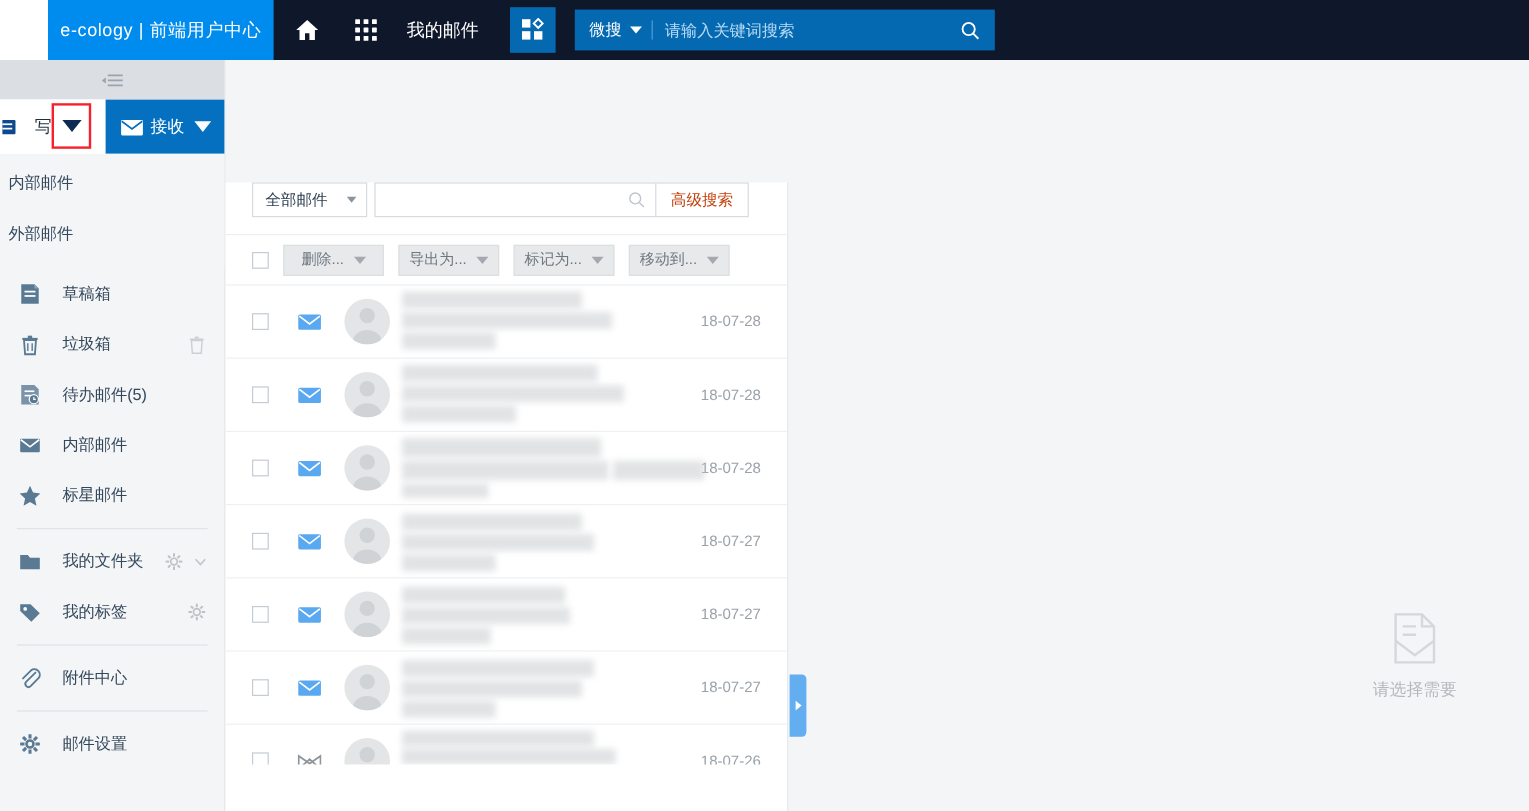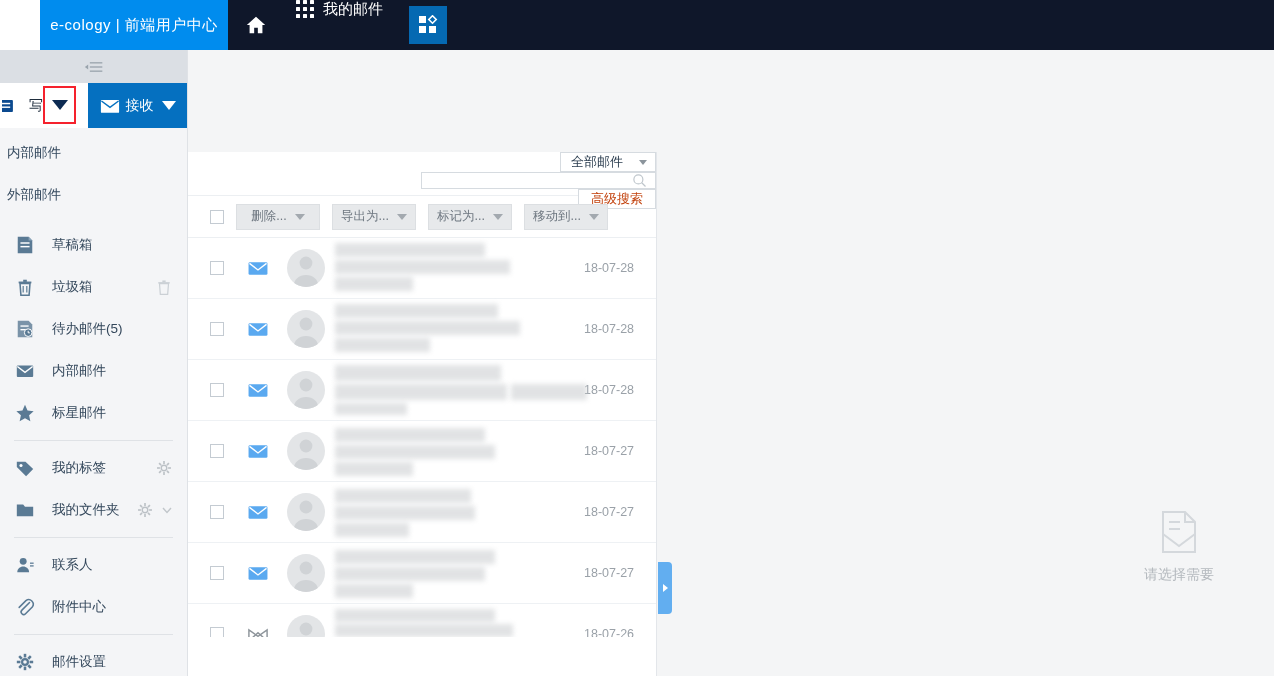--- a/index.html
+++ b/index.html
@@ -22,21 +22,21 @@
     display: flex; align-items: center; justify-content: center;
     color: #ffffff; font-size: 15px; letter-spacing: .5px;
     white-space: nowrap;
   }
   .hdr-icon-btn {
     height: 50px; display: flex; align-items: center; justify-content: center;
     color: #fff;
   }
   .home-btn { width: 56px; }
   .home-ico { width: 22px; height: 22px; display:block; }
-  .apps-btn { display: flex; align-items: flex-start; gap: 9px; padding: 0 8px 0 12px; height: 50px; }
+  .apps-btn { display: flex; align-items: center; gap: 25px; padding: 0 8px 0 12px; height: 50px; }
   .grid3 {
     display: grid; grid-template-columns: repeat(3, 4px); grid-template-rows: repeat(3, 4px);
     gap: 3px;
   }
   .grid3 i { display: block; width: 4px; height: 4px; background: #fff; border-radius: .5px; }
   .apps-label { color: #fff; font-size: 15px; white-space: nowrap; }
   .diamond-btn {
     width: 38px; height: 38px; margin-left: 18px; background: #0569b2;
     display: flex; align-items: center; justify-content: center;
   }
@@ -140,23 +140,22 @@
   .tab {
     height: 40px; line-height: 40px; padding: 0 9px; font-size: 13.5px;
     color: #3aa0e8; border-bottom: 2px solid #3aa0e8; cursor: pointer;
   }
 
   .list-panel {
     position: absolute; left: 0; top: 102px; width: 469px; height: 524px;
     background: #ffffff; border-right: 1px solid #e3e6ea;
   }
   .filter-row {
-    height: 44px; display: flex; align-items: flex-end; padding-left: 22px;
+    height: 44px; display: flex; align-items: flex-start; padding-left: 22px;
     border-bottom: 1px solid #eceff2;
-    flex-direction: column;
   }
   .select-box {
     width: 96px; height: 29px; border: 1px solid #d6dbe0; background: #fff;
     display: flex; align-items: center; justify-content: space-between;
     padding: 0 8px 0 10px; font-size: 13px; color: #2c3e50; cursor: pointer;
   }
   .chev-sm {
     width: 0; height: 0;
     border-left: 4px solid transparent; border-right: 4px solid transparent;
     border-top: 5px solid #8b949c;
@@ -271,20 +270,30 @@
 
   <div class="diamond-btn">
     <svg width="20" height="20" viewBox="0 0 20 20">
       <rect x="1" y="1" width="7" height="7" fill="#fff"></rect>
       <rect x="1" y="11" width="7" height="7" fill="#fff"></rect>
       <rect x="11" y="11" width="7" height="7" fill="#fff"></rect>
       <path d="M14.5 0.8 L18.2 4.5 L14.5 8.2 L10.8 4.5 Z" fill="none" stroke="#fff" stroke-width="1.6"></path>
     </svg>
   </div>
 
+  <div class="search-wrap">
+    <span class="search-scope">微搜</span>
+    <span class="caret-down-w"></span>
+    <span class="vdiv"></span>
+    <input class="search-input" type="text" placeholder="请输入关键词搜索" style="">
+    <svg class="mag" viewBox="0 0 20 20">
+      <circle cx="8.5" cy="8.5" r="6" fill="none" stroke="#ffffff" stroke-width="1.8"></circle>
+      <line x1="13" y1="13" x2="18" y2="18" stroke="#ffffff" stroke-width="1.8"></line>
+    </svg>
+  </div>
 </div>
 
 <div class="sidebar">
 
   <div class="sb-collapse-row">
     <svg class="collapse-ico" viewBox="0 0 24 16">
       <line x1="7" y1="3" x2="22" y2="3" stroke="#9aa4ad" stroke-width="1.6"></line>
       <line x1="7" y1="8" x2="22" y2="8" stroke="#9aa4ad" stroke-width="1.6"></line>
       <line x1="7" y1="13" x2="22" y2="13" stroke="#9aa4ad" stroke-width="1.6"></line>
       <path d="M5 5 L1 8 L5 11 Z" fill="#9aa4ad"></path>
@@ -370,20 +379,43 @@
     </div>
 
     <div class="nav-item">
       <svg class="nav-ico" viewBox="0 0 22 22">
         <path d="M11 2 L13.8 8.2 L20.5 9 L15.5 13.6 L16.9 20.2 L11 16.9 L5.1 20.2 L6.5 13.6 L1.5 9 L8.2 8.2 Z" fill="#5a7a94"></path>
       </svg>
       <span class="nav-label">标星邮件</span>
     </div>
 
     <div class="nav-sep"></div>
+
+    <div class="nav-item">
+      <svg class="nav-ico" viewBox="0 0 22 22">
+        <path d="M2 5 h7 l2 2.4 h9 V18 H2 Z" fill="#5a7a94"></path>
+      </svg>
+      <span class="nav-label">我的文件夹</span>
+      <svg class="nav-action" viewBox="0 0 22 22">
+        <circle cx="11" cy="11" r="3.4" fill="none" stroke="#8f989f" stroke-width="1.7"></circle>
+        <g stroke="#8f989f" stroke-width="2">
+          <line x1="11" y1="2.5" x2="11" y2="6"></line>
+            <line x1="11" y1="16" x2="11" y2="19.5"></line>
+          <line x1="2.5" y1="11" x2="6" y2="11"></line>
+            <line x1="16" y1="11" x2="19.5" y2="11"></line>
+          <line x1="5" y1="5" x2="7.4" y2="7.4"></line>
+            <line x1="14.6" y1="14.6" x2="17" y2="17"></line>
+          <line x1="17" y1="5" x2="14.6" y2="7.4"></line>
+            <line x1="7.4" y1="14.6" x2="5" y2="17"></line>
+        </g>
+      </svg>
+      <svg class="nav-chevron" viewBox="0 0 12 12">
+        <path d="M2 4 L6 8.4 L10 4" fill="none" stroke="#8f989f" stroke-width="1.4"></path>
+      </svg>
+    </div>
 
     <div class="nav-item">
       <svg class="nav-ico" viewBox="0 0 22 22">
         <path d="M2 4 h9.5 L20 12.2 L12.2 20 L2 10 Z" fill="#5a7a94"></path>
         <circle cx="6.6" cy="8.2" r="1.7" fill="#ffffff"></circle>
       </svg>
       <span class="nav-label">我的标签</span>
       <svg class="nav-action" viewBox="0 0 22 22">
         <circle cx="11" cy="11" r="3.4" fill="none" stroke="#8f989f" stroke-width="1.7"></circle>
         <g stroke="#8f989f" stroke-width="2">
@@ -392,54 +424,22 @@
           <line x1="2.5" y1="11" x2="6" y2="11"></line>
             <line x1="16" y1="11" x2="19.5" y2="11"></line>
           <line x1="5" y1="5" x2="7.4" y2="7.4"></line>
             <line x1="14.6" y1="14.6" x2="17" y2="17"></line>
           <line x1="17" y1="5" x2="14.6" y2="7.4"></line>
             <line x1="7.4" y1="14.6" x2="5" y2="17"></line>
         </g>
       </svg>
     </div>
 
-    <div class="nav-item">
-      <svg class="nav-ico" viewBox="0 0 22 22">
-        <path d="M2 5 h7 l2 2.4 h9 V18 H2 Z" fill="#5a7a94"></path>
-      </svg>
-      <span class="nav-label">我的文件夹</span>
-      <svg class="nav-action" viewBox="0 0 22 22">
-        <circle cx="11" cy="11" r="3.4" fill="none" stroke="#8f989f" stroke-width="1.7"></circle>
-        <g stroke="#8f989f" stroke-width="2">
-          <line x1="11" y1="2.5" x2="11" y2="6"></line>
-            <line x1="11" y1="16" x2="11" y2="19.5"></line>
-          <line x1="2.5" y1="11" x2="6" y2="11"></line>
-            <line x1="16" y1="11" x2="19.5" y2="11"></line>
-          <line x1="5" y1="5" x2="7.4" y2="7.4"></line>
-            <line x1="14.6" y1="14.6" x2="17" y2="17"></line>
-          <line x1="17" y1="5" x2="14.6" y2="7.4"></line>
-            <line x1="7.4" y1="14.6" x2="5" y2="17"></line>
-        </g>
-      </svg>
-      <svg class="nav-chevron" viewBox="0 0 12 12">
-        <path d="M2 4 L6 8.4 L10 4" fill="none" stroke="#8f989f" stroke-width="1.4"></path>
-      </svg>
-    </div>
-
     <div class="nav-sep"></div>
 
-    <div class="nav-item">
-      <svg class="nav-ico" viewBox="0 0 22 22">
-        <circle cx="9" cy="7" r="3.8" fill="#5a7a94"></circle>
-        <path d="M2.5 19 c0-4 3-6.4 6.5-6.4 s6.5 2.4 6.5 6.4 Z" fill="#5a7a94"></path>
-        <line x1="16.5" y1="9" x2="20.5" y2="9" stroke="#5a7a94" stroke-width="1.4"></line>
-        <line x1="16.5" y1="12" x2="20.5" y2="12" stroke="#5a7a94" stroke-width="1.4"></line>
-      </svg>
-      <span class="nav-label">联系人</span>
-    </div>
 
     <div class="nav-item">
       <svg class="nav-ico" viewBox="0 0 22 22">
         <path d="M16 6 L7.6 14.4 a2.8 2.8 0 1 0 4 4 L19 11 a5 5 0 0 0 -7 -7 L4.6 11.4" fill="none" stroke="#5a7a94" stroke-width="1.7" stroke-linecap="round"></path>
       </svg>
       <span class="nav-label">附件中心</span>
     </div>
 
     <div class="nav-sep"></div>
 

